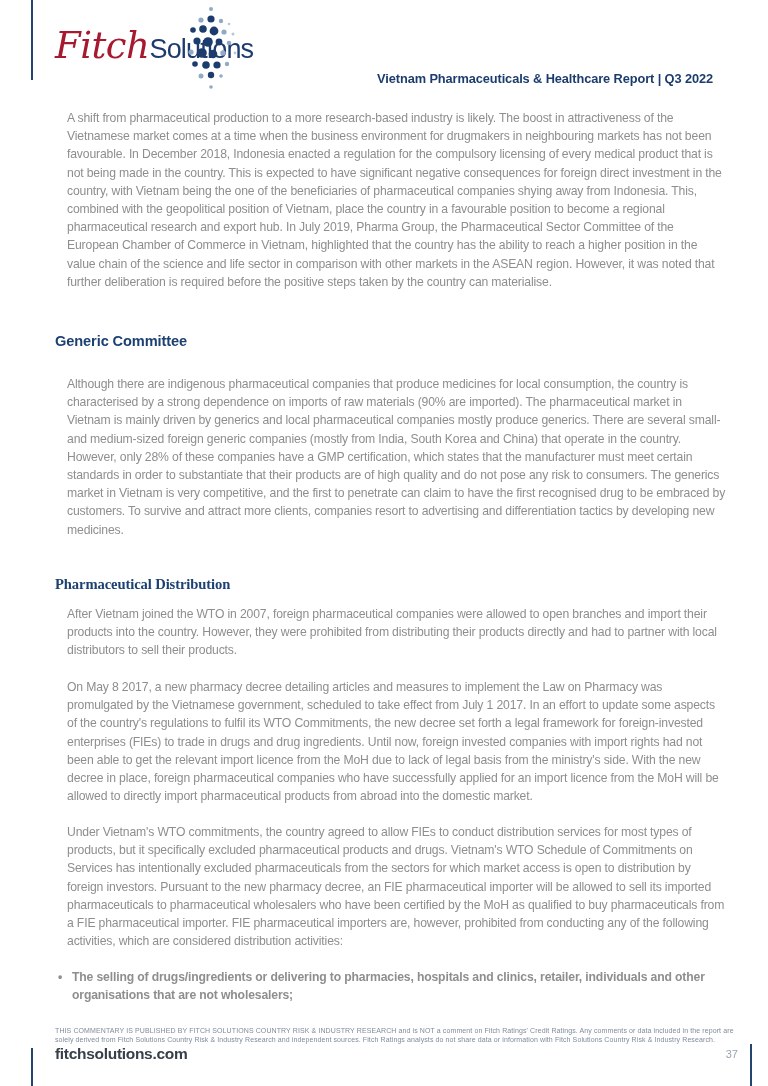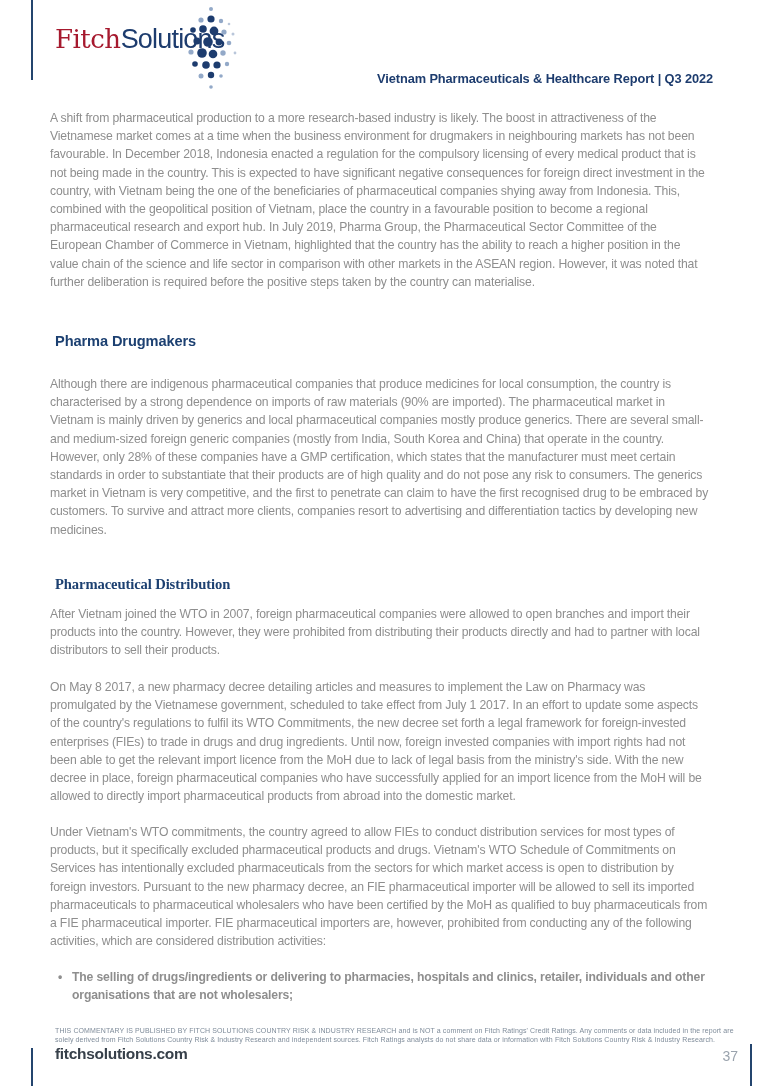--- a/index.html
+++ b/index.html
@@ -11,36 +11,37 @@
   }
   
   .vline { position:absolute; width:2px; background:#24456e; }
   .vline.top-left { left:31px; top:0; height:80px; }
   .vline.bottom-left { left:31px; top:1048px; height:38px; }
   .vline.bottom-right { left:750px; top:1044px; height:42px; }
 
   
   .logo-wrap { position:absolute; left:55px; top:24px; white-space:nowrap; }
   .logo-fitch {
-    font-family:"DejaVu Serif", serif; font-size:26px; color:#a6192e;
+    font-family:"DejaVu Serif", serif; font-size:37px; color:#a6192e;
     letter-spacing:-0.5px;
+    font-style:italic;
   }
   .logo-solutions {
     font-family:"Liberation Sans", sans-serif; font-size:27px; color:#1d3c6e;
     letter-spacing:-0.8px;
   }
   .logo-dots { position:absolute; left:183px; top:4px; }
   .report-title {
     position:absolute; right:55px; top:31px;
     font-size:12.8px; font-weight:bold; color:#1d3c6e; letter-spacing:-0.1px;margin-top:40px;
   }
 
   
   .para {
-    position:absolute; left:50px; width:660px;
+    position:absolute; left:67px; width:660px;
     font-size:12.2px; line-height:18.2px; color:#8e8e8e; letter-spacing:-0.15px;
   }
   .section-heading {
     position:absolute; left:55px; width:660px;
     font-size:14.6px; font-weight:bold; color:#1c4071; letter-spacing:-0.1px;
   }
   .bullets { position:absolute; left:55px; width:660px; list-style:none; }
   .bullets li {
     position:relative; padding-left:17px;
     font-size:12.2px; line-height:17.6px; color:#8e8e8e; letter-spacing:-0.15px;
@@ -55,21 +56,21 @@
     position:absolute; left:55px; top:1026px; width:692px;
     font-size:7px; line-height:9.4px; color:#7f8c9a; letter-spacing:0.1px;
   }
   .website {
     position:absolute; left:55px; top:1045px;
     font-size:15.5px; font-weight:bold; color:#37404a; letter-spacing:-0.3px;
     text-decoration:none;
   }
   .page-number {
     position:absolute; right:30px; top:1048px;
-    font-size:14px; color:#9aa3ad;margin-left:44px;
+    font-size:11px; color:#9aa3ad;margin-left:44px;
   }
 </style>
 </head>
 <body>
 
 <div class="page">
 
   <div class="vline top-left"></div>
   <div class="vline bottom-left"></div>
   <div class="vline bottom-right"></div>
@@ -109,21 +110,21 @@
     <g fill="#b9c6da">
       <circle cx="46" cy="20" r="1.3"></circle>
       <circle cx="50" cy="30" r="1.5"></circle>
       <circle cx="52" cy="49" r="1.4"></circle>
     </g>
   </svg>
   <div class="report-title">Vietnam Pharmaceuticals &amp; Healthcare Report | Q3 2022</div>
 
   <p class="para" style="top:109px;">A shift from pharmaceutical production to a more research-based industry is likely. The boost in attractiveness of the Vietnamese market comes at a time when the business environment for drugmakers in neighbouring markets has not been favourable. In December 2018, Indonesia enacted a regulation for the compulsory licensing of every medical product that is not being made in the country. This is expected to have significant negative consequences for foreign direct investment in the country, with Vietnam being the one of the beneficiaries of pharmaceutical companies shying away from Indonesia. This, combined with the geopolitical position of Vietnam, place the country in a favourable position to become a regional pharmaceutical research and export hub. In July 2019, Pharma Group, the Pharmaceutical Sector Committee of the European Chamber of Commerce in Vietnam, highlighted that the country has the ability to reach a higher position in the value chain of the science and life sector in comparison with other markets in the ASEAN region. However, it was noted that further deliberation is required before the positive steps taken by the country can materialise.</p>
 
-  <h2 class="section-heading" style="top:333px;">Pharma Drugmakers</h2>
+  <h2 class="section-heading" style="top:333px;">Generic Committee</h2>
   <p class="para" style="top:375px;">Although there are indigenous pharmaceutical companies that produce medicines for local consumption, the country is characterised by a strong dependence on imports of raw materials (90% are imported). The pharmaceutical market in Vietnam is mainly driven by generics and local pharmaceutical companies mostly produce generics. There are several small- and medium-sized foreign generic companies (mostly from India, South Korea and China) that operate in the country. However, only 28% of these companies have a GMP certification, which states that the manufacturer must meet certain standards in order to substantiate that their products are of high quality and do not pose any risk to consumers. The generics market in Vietnam is very competitive, and the first to penetrate can claim to have the first recognised drug to be embraced by customers. To survive and attract more clients, companies resort to advertising and differentiation tactics by developing new medicines.</p>
 
   <h2 class="section-heading" style="top:576px;font-family:Liberation Serif, serif;">Pharmaceutical Distribution</h2>
   <p class="para" style="top:605px;">After Vietnam joined the WTO in 2007, foreign pharmaceutical companies were allowed to open branches and import their products into the country. However, they were prohibited from distributing their products directly and had to partner with local distributors to sell their products.</p>
   <p class="para" style="top:678px;">On May 8 2017, a new pharmacy decree detailing articles and measures to implement the Law on Pharmacy was promulgated by the Vietnamese government, scheduled to take effect from July 1 2017. In an effort to update some aspects of the country's regulations to fulfil its WTO Commitments, the new decree set forth a legal framework for foreign-invested enterprises (FIEs) to trade in drugs and drug ingredients. Until now, foreign invested companies with import rights had not been able to get the relevant import licence from the MoH due to lack of legal basis from the ministry's side. With the new decree in place, foreign pharmaceutical companies who have successfully applied for an import licence from the MoH will be allowed to directly import pharmaceutical products from abroad into the domestic market.</p>
   <p class="para" style="top:823px;">Under Vietnam's WTO commitments, the country agreed to allow FIEs to conduct distribution services for most types of products, but it specifically excluded pharmaceutical products and drugs. Vietnam's WTO Schedule of Commitments on Services has intentionally excluded pharmaceuticals from the sectors for which market access is open to distribution by foreign investors. Pursuant to the new pharmacy decree, an FIE pharmaceutical importer will be allowed to sell its imported pharmaceuticals to pharmaceutical wholesalers who have been certified by the MoH as qualified to buy pharmaceuticals from a FIE pharmaceutical importer. FIE pharmaceutical importers are, however, prohibited from conducting any of the following activities, which are considered distribution activities:</p>
 
   <ul class="bullets" style="top:969px;font-weight:bold;">
     <li>The selling of drugs/ingredients or delivering to pharmacies, hospitals and clinics, retailer, individuals and other organisations that are not wholesalers;</li>
   </ul>

